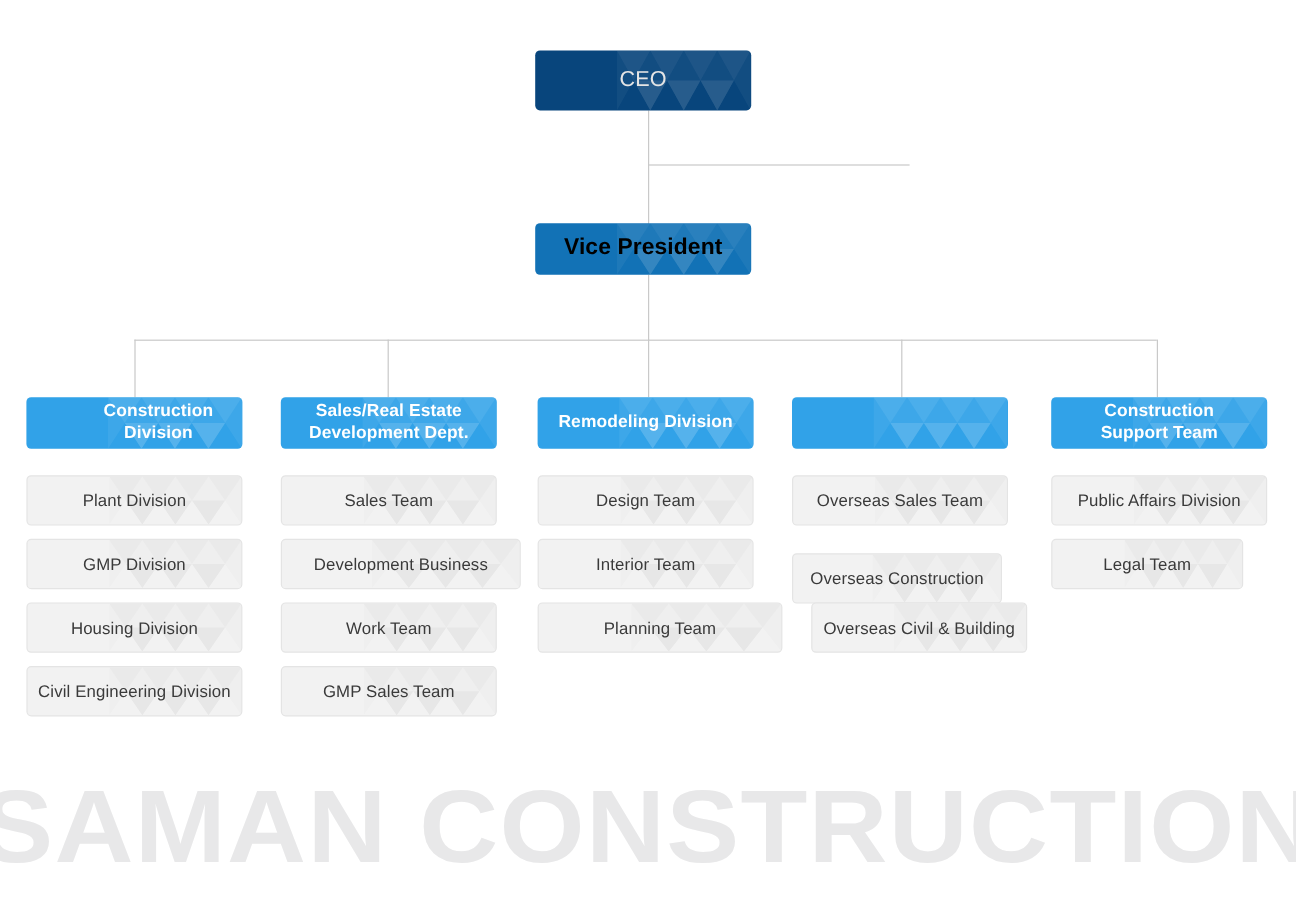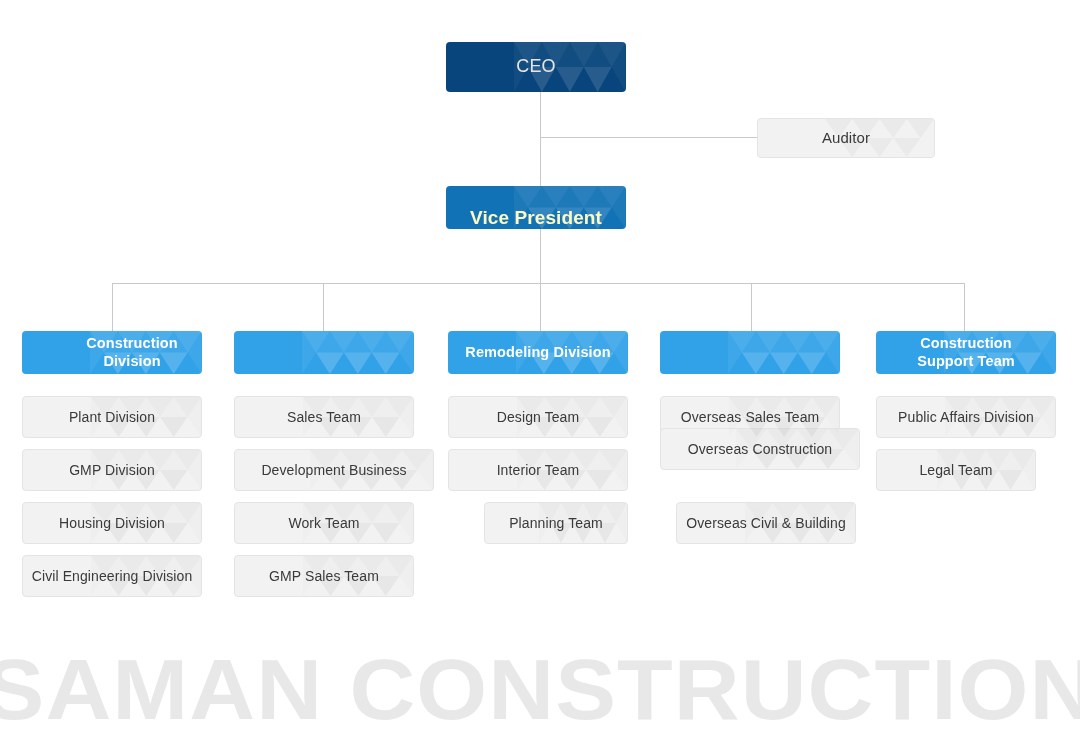--- a/index.html
+++ b/index.html
@@ -58,24 +58,23 @@
   }
 
   .node.ceo {
     background: #08457C;
     color: #e5e5e5;
     font-size: 18px;
     font-weight: 400;
   }
   .node.vp {
     background: #1272B6;
-    color: #fef9c3;
+    color: #000000;
     font-size: 19px;
     font-weight: 700;
-    align-items: flex-end;
   }
   .node.div {
     background: #31A2E8;
     color: #ffffff;
     font-size: 14.5px;
     font-weight: 600;
   }
   .node.gray {
     background: #F2F2F2;
     border: 1px solid #E4E4E4;
@@ -136,34 +135,20 @@
         <polygon points="0,0 12.5,50 0,100"></polygon>
         <polygon points="12.5,50 25,0 37.5,50 25,100"></polygon>
         <polygon points="37.5,50 50,0 62.5,50 50,100"></polygon>
         <polygon points="62.5,50 75,0 87.5,50 75,100"></polygon>
         <polygon points="87.5,50 100,0 100,100"></polygon>
       </g>
     </svg>
     <span class="label">CEO</span>
   </div>
 
-  <div class="node gray" style="left:757px; top:118px; width:178px; height:40px; font-size:15px;">
-    <svg class="pattern" viewBox="0 0 100 100" preserveAspectRatio="none">
-      <g fill="#000000" opacity="0.030">
-        <polygon points="0,0 25,0 12.5,50"></polygon>
-        <polygon points="25,0 50,0 37.5,50"></polygon>
-        <polygon points="50,0 75,0 62.5,50"></polygon>
-        <polygon points="75,0 100,0 87.5,50"></polygon>
-        <polygon points="12.5,50 37.5,50 25,100"></polygon>
-        <polygon points="37.5,50 62.5,50 50,100"></polygon>
-        <polygon points="62.5,50 87.5,50 75,100"></polygon>
-      </g>
-    </svg>
-    <span class="label">Auditor</span>
-  </div>
 
   <div class="node vp" style="left:446px; top:186px; width:180px; height:43px;">
     <svg class="pattern" viewBox="0 0 100 100" preserveAspectRatio="none">
       <g fill="#ffffff" opacity="0.10">
         <polygon points="0,0 25,0 12.5,50"></polygon>
         <polygon points="25,0 50,0 37.5,50"></polygon>
         <polygon points="50,0 75,0 62.5,50"></polygon>
         <polygon points="75,0 100,0 87.5,50"></polygon>
         <polygon points="12.5,50 37.5,50 25,100"></polygon>
         <polygon points="37.5,50 62.5,50 50,100"></polygon>
@@ -298,20 +283,22 @@
             <polygon points="62.5,50 87.5,50 75,100"></polygon>
           </g>
           <g fill="#ffffff" opacity="0.06">
             <polygon points="0,0 12.5,50 0,100"></polygon>
             <polygon points="12.5,50 25,0 37.5,50 25,100"></polygon>
             <polygon points="37.5,50 50,0 62.5,50 50,100"></polygon>
             <polygon points="62.5,50 75,0 87.5,50 75,100"></polygon>
             <polygon points="87.5,50 100,0 100,100"></polygon>
           </g>
         </svg>
+        <span class="label">Sales/Real Estate
+Development Dept.</span>
       </div>
       <div class="node gray" style="left: 234px; top: 396px; width: 180px; height: 42px;">
         <svg class="pattern" viewBox="0 0 100 100" preserveAspectRatio="none">
           <g fill="#000000" opacity="0.03">
             <polygon points="0,0 25,0 12.5,50"></polygon>
             <polygon points="25,0 50,0 37.5,50"></polygon>
             <polygon points="50,0 75,0 62.5,50"></polygon>
             <polygon points="75,0 100,0 87.5,50"></polygon>
             <polygon points="12.5,50 37.5,50 25,100"></polygon>
             <polygon points="37.5,50 62.5,50 50,100"></polygon>
@@ -446,21 +433,21 @@
           <g fill="#000000" opacity="0.012">
             <polygon points="0,0 12.5,50 0,100"></polygon>
             <polygon points="12.5,50 25,0 37.5,50 25,100"></polygon>
             <polygon points="37.5,50 50,0 62.5,50 50,100"></polygon>
             <polygon points="62.5,50 75,0 87.5,50 75,100"></polygon>
             <polygon points="87.5,50 100,0 100,100"></polygon>
           </g>
         </svg>
         <span class="label">Interior Team</span>
       </div>
-      <div class="node gray" style="left: 448px; top: 502px; width: 144px; height: 42px; margin-left: 36px;">
+      <div class="node gray" style="left: 448px; top: 502px; width: 204px; height: 42px;">
         <svg class="pattern" viewBox="0 0 100 100" preserveAspectRatio="none">
           <g fill="#000000" opacity="0.03">
             <polygon points="0,0 25,0 12.5,50"></polygon>
             <polygon points="25,0 50,0 37.5,50"></polygon>
             <polygon points="50,0 75,0 62.5,50"></polygon>
             <polygon points="75,0 100,0 87.5,50"></polygon>
             <polygon points="12.5,50 37.5,50 25,100"></polygon>
             <polygon points="37.5,50 62.5,50 50,100"></polygon>
             <polygon points="62.5,50 87.5,50 75,100"></polygon>
           </g>
@@ -508,21 +495,21 @@
           <g fill="#000000" opacity="0.012">
             <polygon points="0,0 12.5,50 0,100"></polygon>
             <polygon points="12.5,50 25,0 37.5,50 25,100"></polygon>
             <polygon points="37.5,50 50,0 62.5,50 50,100"></polygon>
             <polygon points="62.5,50 75,0 87.5,50 75,100"></polygon>
             <polygon points="87.5,50 100,0 100,100"></polygon>
           </g>
         </svg>
         <span class="label">Overseas Sales Team</span>
       </div>
-      <div class="node gray" style="left: 660px; top: 428px; width: 200px; height: 42px;">
+      <div class="node gray" style="left: 660px; top: 461px; width: 175px; height: 42px;">
         <svg class="pattern" viewBox="0 0 100 100" preserveAspectRatio="none">
           <g fill="#000000" opacity="0.03">
             <polygon points="0,0 25,0 12.5,50"></polygon>
             <polygon points="25,0 50,0 37.5,50"></polygon>
             <polygon points="50,0 75,0 62.5,50"></polygon>
             <polygon points="75,0 100,0 87.5,50"></polygon>
             <polygon points="12.5,50 37.5,50 25,100"></polygon>
             <polygon points="37.5,50 62.5,50 50,100"></polygon>
             <polygon points="62.5,50 87.5,50 75,100"></polygon>
           </g>

